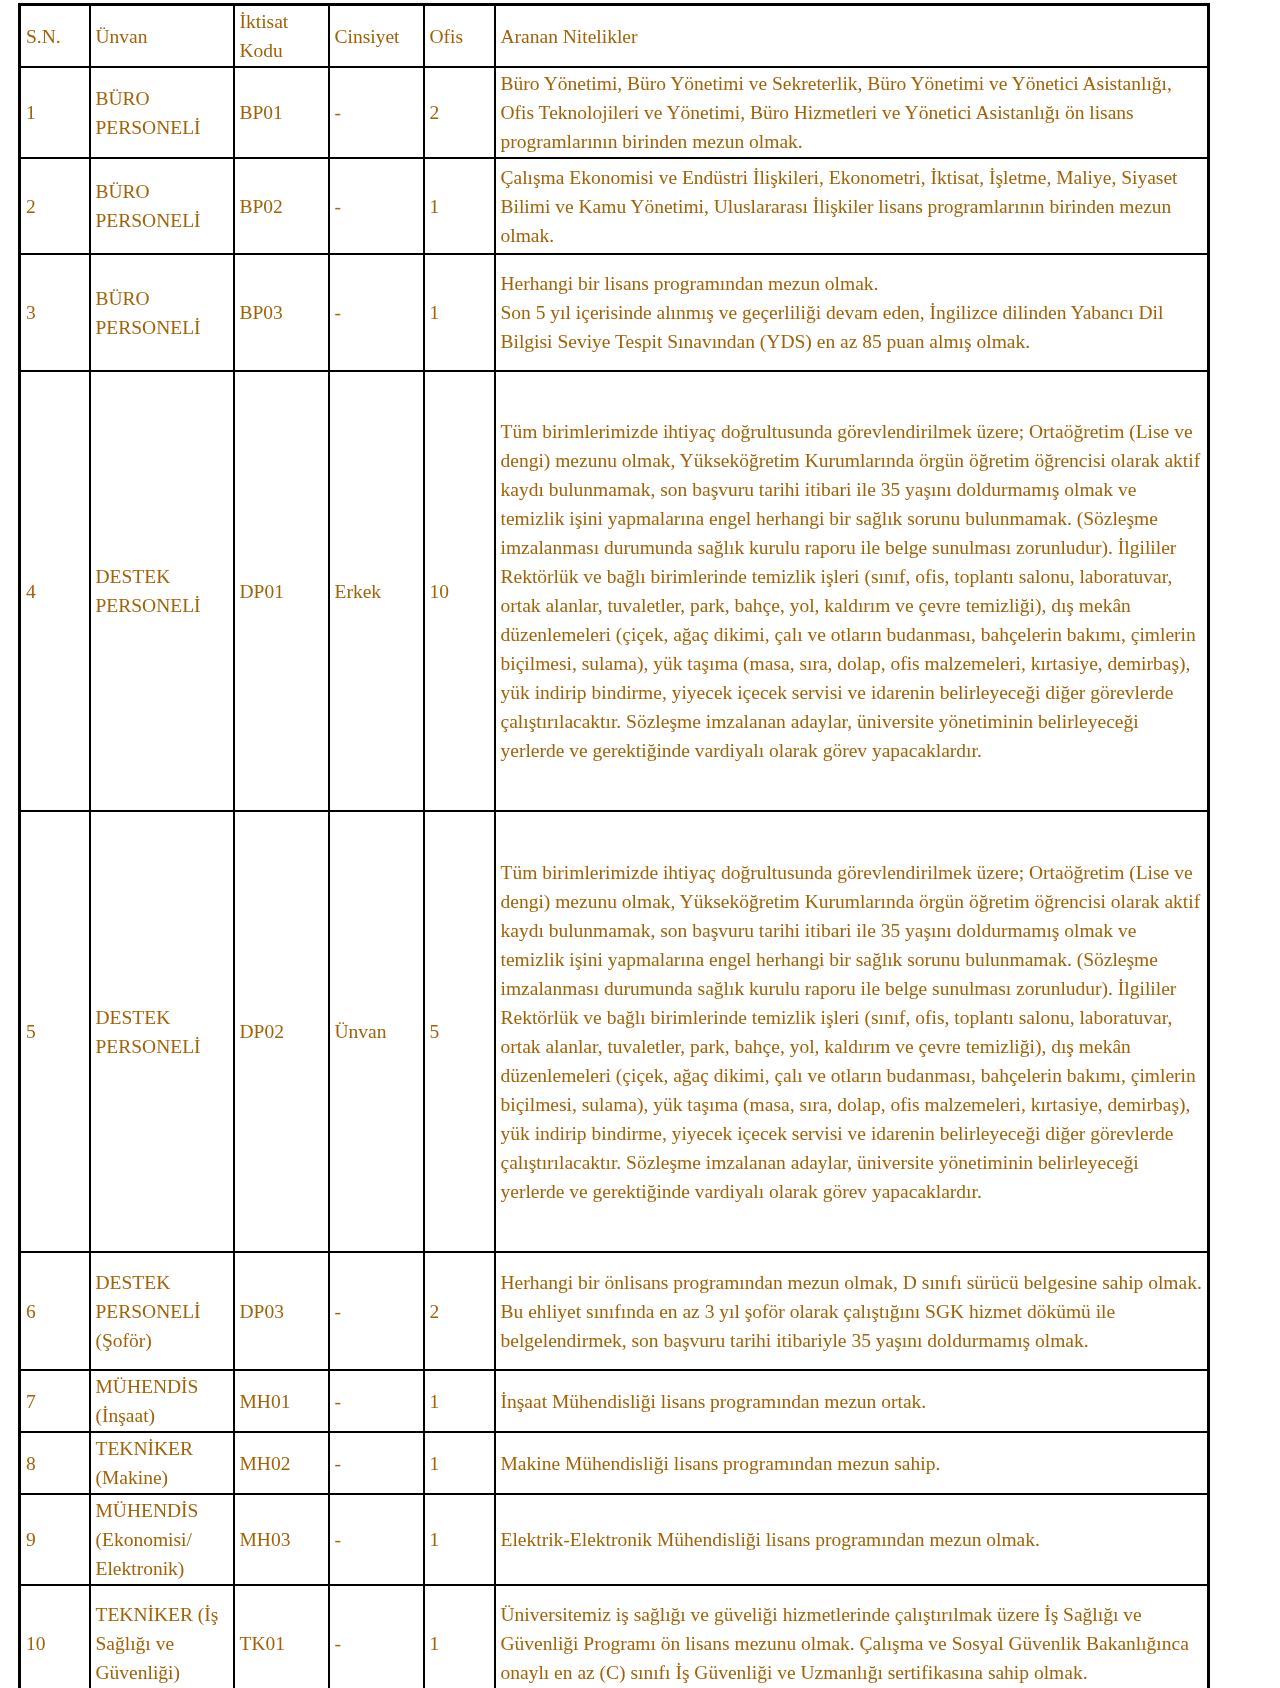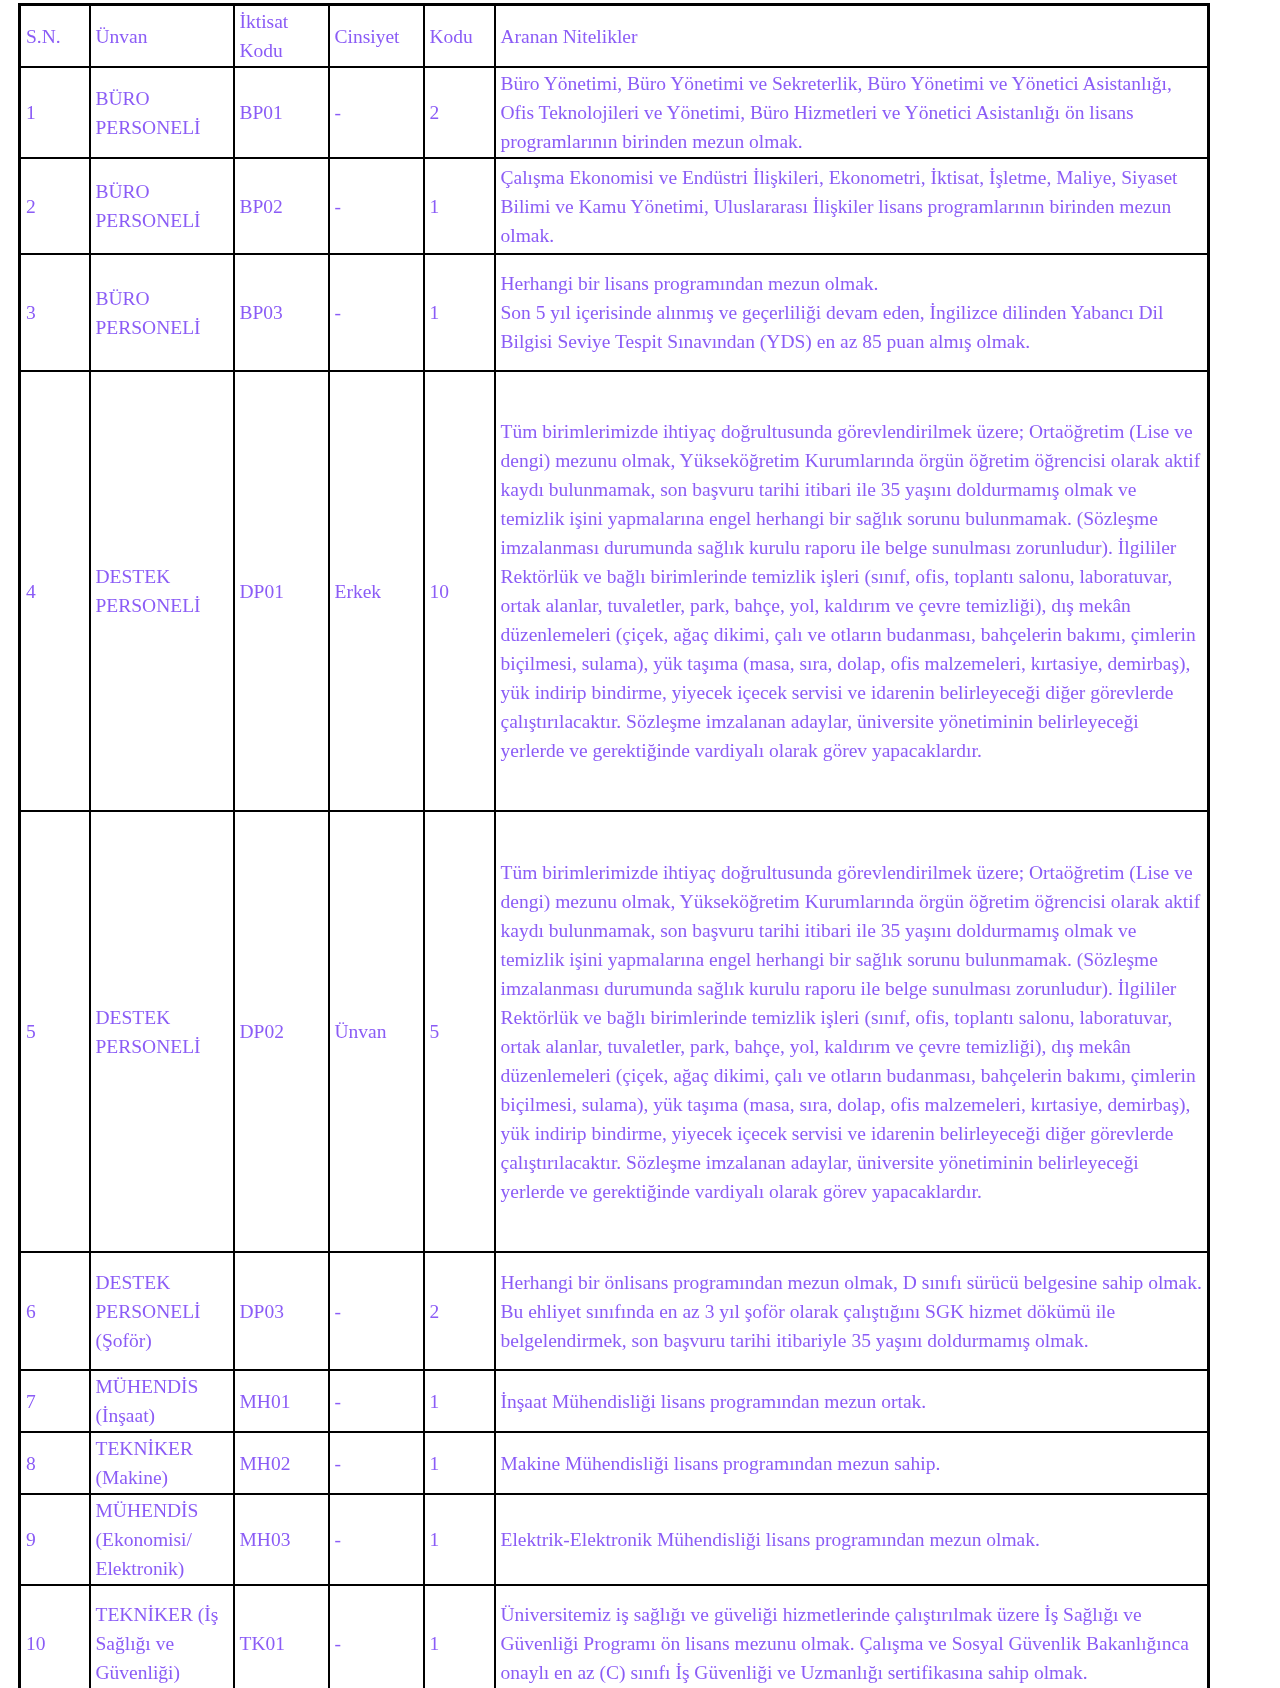--- a/index.html
+++ b/index.html
@@ -7,21 +7,21 @@
     padding: 0;
     background: #ffffff;
     width: 1280px;
   }
   .page {
     width: 1280px;
     height: 1688px;
     background: #ffffff;
     overflow: hidden;
     font-family: "Liberation Serif", "DejaVu Serif", serif;
-    color: #8b5cf6;
+    color: #a16207;
   }
   table.jobs {
     border-collapse: collapse;
     table-layout: fixed;
     margin: 3px 0 0 18px;
     font-size: 19.5px;
     line-height: 29px;
   }
   table.jobs col.c-sn       { width: 70px;  }
   table.jobs col.c-unvan    { width: 144px; }
@@ -67,21 +67,21 @@
       <col class="c-cinsiyet">
         <col class="c-adet">
         <col class="c-nitelik">
     </colgroup>
     <tbody>
       <tr class="hdr">
         <th>S.N.</th>
         <th>Ünvan</th>
         <th>İktisat Kodu</th>
         <th>Cinsiyet</th>
-        <th>Kodu</th>
+        <th>Ofis</th>
         <th>Aranan Nitelikler</th>
       </tr>
 
       <tr class="r1">
         <td>1</td>
         <td>BÜRO PERSONELİ</td>
         <td>BP01</td>
         <td>-</td>
         <td>2</td>
         <td class="nitelik">Büro Yönetimi, Büro Yönetimi ve Sekreterlik, Büro Yönetimi ve Yönetici Asistanlığı, Ofis Teknolojileri ve Yönetimi, Büro Hizmetleri ve Yönetici Asistanlığı ön lisans programlarının birinden mezun olmak.</td>

